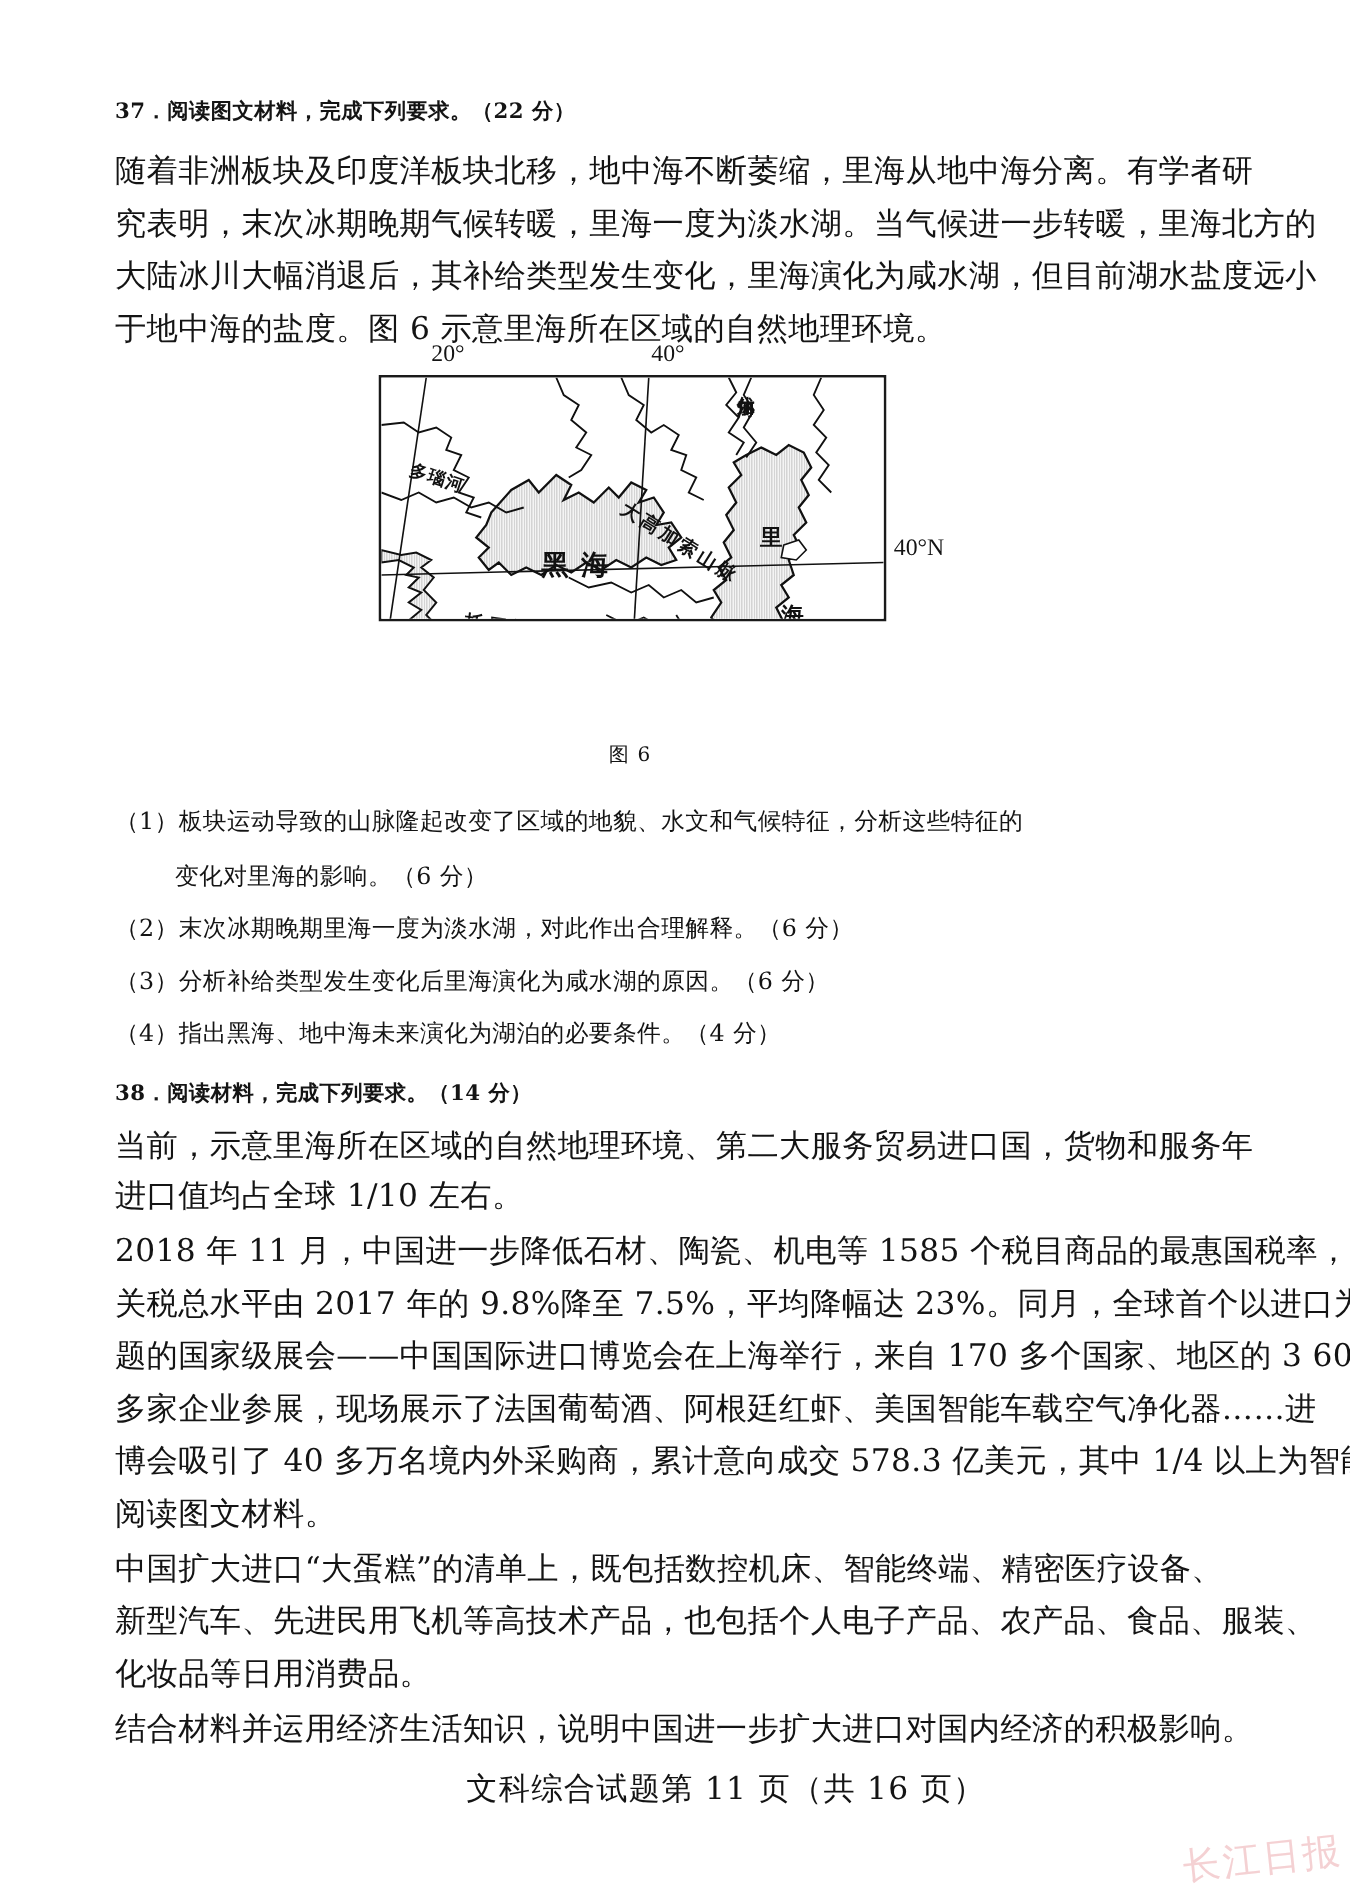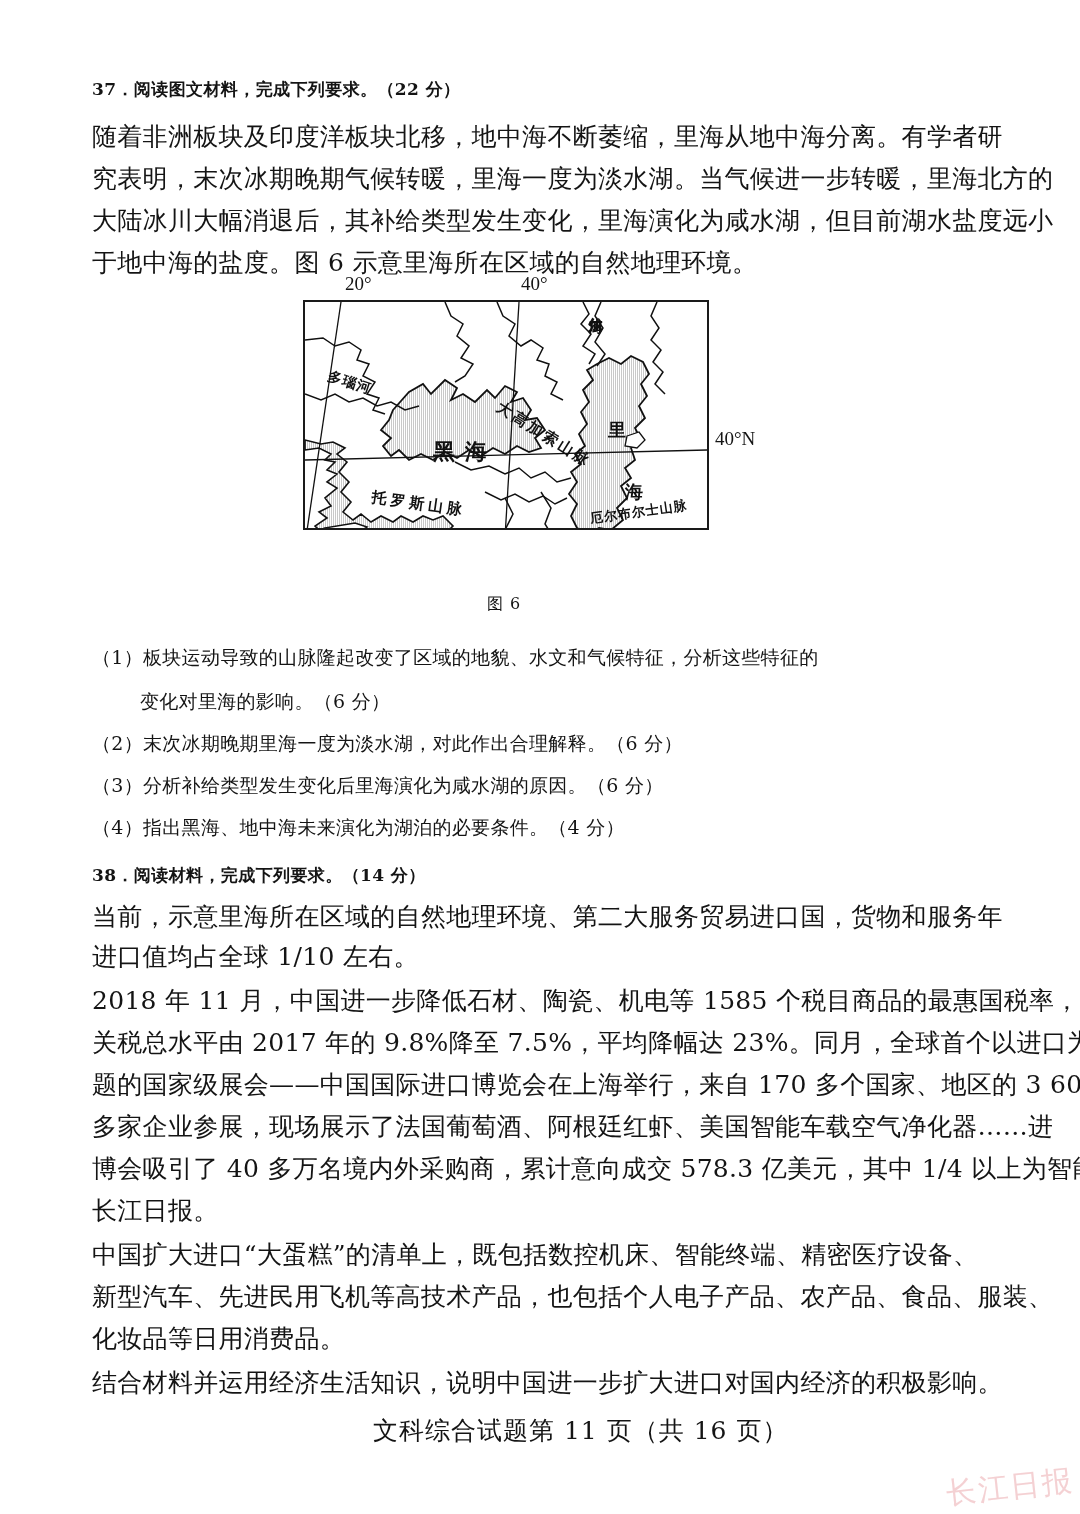--- a/index.html
+++ b/index.html
@@ -58,21 +58,21 @@
     letter-spacing: 1px;
     white-space: nowrap;
   }
 
   
   #figure-wrap {
     position: absolute;
     left: 303px;
     top: 300px;
     width: 406px;
-    height: 230px;
+    height: 197px;
   }
   #map-frame {
     position: absolute;
     left: 0; top: 0;
     width: 100%;
     height: 100%;
     border: 2px solid #1a1a1a;
     box-sizing: border-box;
     background: #ffffff;
     overflow: hidden;
@@ -229,21 +229,21 @@
   <div class="qhead" style="left:92px; top:858px;">38．阅读材料，完成下列要求。（14 分）</div>
 
   <div class="para-line" style="left:92px; top:900px;">当前，示意里海所在区域的自然地理环境、第二大服务贸易进口国，货物和服务年</div>
   <div class="para-line" style="left:92px; top:940px;">进口值均占全球 1/10 左右。</div>
 
   <div class="para-line" style="left:92px; top:984px;">2018 年 11 月，中国进一步降低石材、陶瓷、机电等 1585 个税目商品的最惠国税率，</div>
   <div class="para-line" style="left:92px; top:1026px;">关税总水平由 2017 年的 9.8%降至 7.5%，平均降幅达 23%。同月，全球首个以进口为主</div>
   <div class="para-line" style="left:92px; top:1068px;">题的国家级展会——中国国际进口博览会在上海举行，来自 170 多个国家、地区的 3 600</div>
   <div class="para-line" style="left:92px; top:1110px;">多家企业参展，现场展示了法国葡萄酒、阿根廷红虾、美国智能车载空气净化器……进</div>
   <div class="para-line" style="left:92px; top:1152px;">博会吸引了 40 多万名境内外采购商，累计意向成交 578.3 亿美元，其中 1/4 以上为智能</div>
-  <div class="para-line" style="left:92px; top:1194px;">长江日报。</div>
+  <div class="para-line" style="left:92px; top:1194px;">阅读图文材料。</div>
 
   <div class="para-line" style="left:92px; top:1238px;">中国扩大进口“大蛋糕”的清单上，既包括数控机床、智能终端、精密医疗设备、</div>
   <div class="para-line" style="left:92px; top:1280px;">新型汽车、先进民用飞机等高技术产品，也包括个人电子产品、农产品、食品、服装、</div>
   <div class="para-line" style="left:92px; top:1322px;">化妆品等日用消费品。</div>
 
   <div class="para-line" style="left:92px; top:1366px;">结合材料并运用经济生活知识，说明中国进一步扩大进口对国内经济的积极影响。</div>
 
   <div class="footer" style="left:373px; top:1414px;">文科综合试题第 11 页（共 16 页）</div>
 
   <div id="watermark">长江日报</div>

